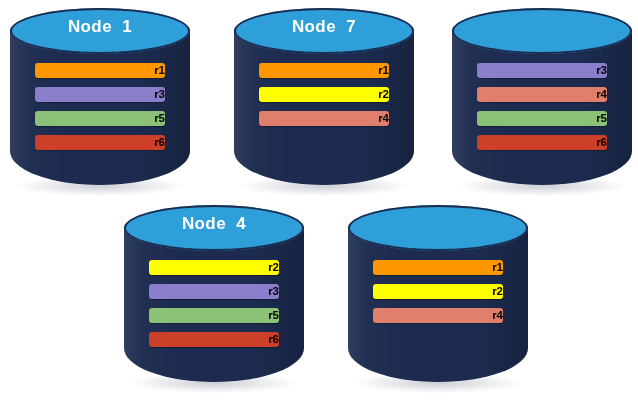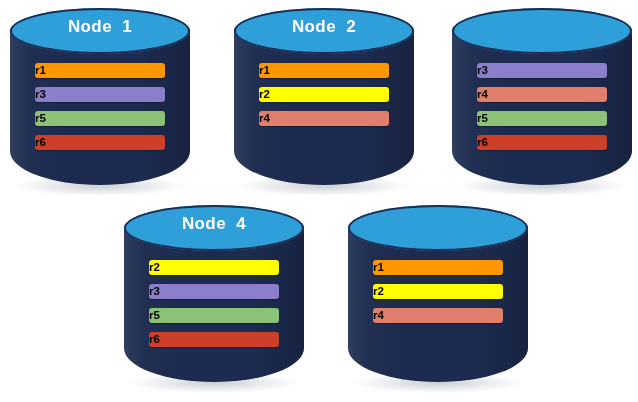--- a/index.html
+++ b/index.html
@@ -107,21 +107,21 @@
     z-index: 5;
   }
   .record-bar {
     height: 15px;
     margin-bottom: 9px;
     border-radius: 3px;
     color: #000000;
     font-size: 11.5px;
     font-weight: bold;
     line-height: 15px;
-    text-align: left;
+    text-align: right;
     box-shadow: 0 1px 1px rgba(0,0,0,0.30);
   }
   .record-bar:last-child { margin-bottom: 0; }
 </style>
 </head>
 <body>
 
 <div id="diagram">
     <div class="node" style="left: 10px; top: 8px;">
       <div class="cyl-shadow"></div>
@@ -134,21 +134,21 @@
         <div class="record-bar" style="background: rgb(139, 127, 204);">r3</div>
         <div class="record-bar" style="background: rgb(140, 194, 120);">r5</div>
         <div class="record-bar" style="background: rgb(204, 63, 40);">r6</div>
       </div>
     </div>
     <div class="node" style="left: 234px; top: 8px;">
       <div class="cyl-shadow"></div>
       <div class="cyl-body" style="background: rgb(28, 43, 79);"></div>
       <div class="cyl-top" style="background: rgb(47, 159, 217);"></div>
       <div class="cyl-top-rim"></div>
-      <div class="node-title">Node  2</div>
+      <div class="node-title">Node  7</div>
       <div class="records">
         <div class="record-bar" style="background: rgb(255, 152, 0);">r1</div>
         <div class="record-bar" style="background: rgb(255, 255, 0);">r2</div>
         <div class="record-bar" style="background: rgb(224, 127, 107);">r4</div>
       </div>
     </div>
     <div class="node" style="left: 452px; top: 8px;">
       <div class="cyl-shadow"></div>
       <div class="cyl-body" style="background: rgb(28, 43, 79);"></div>
       <div class="cyl-top" style="background: rgb(47, 159, 217);"></div>

